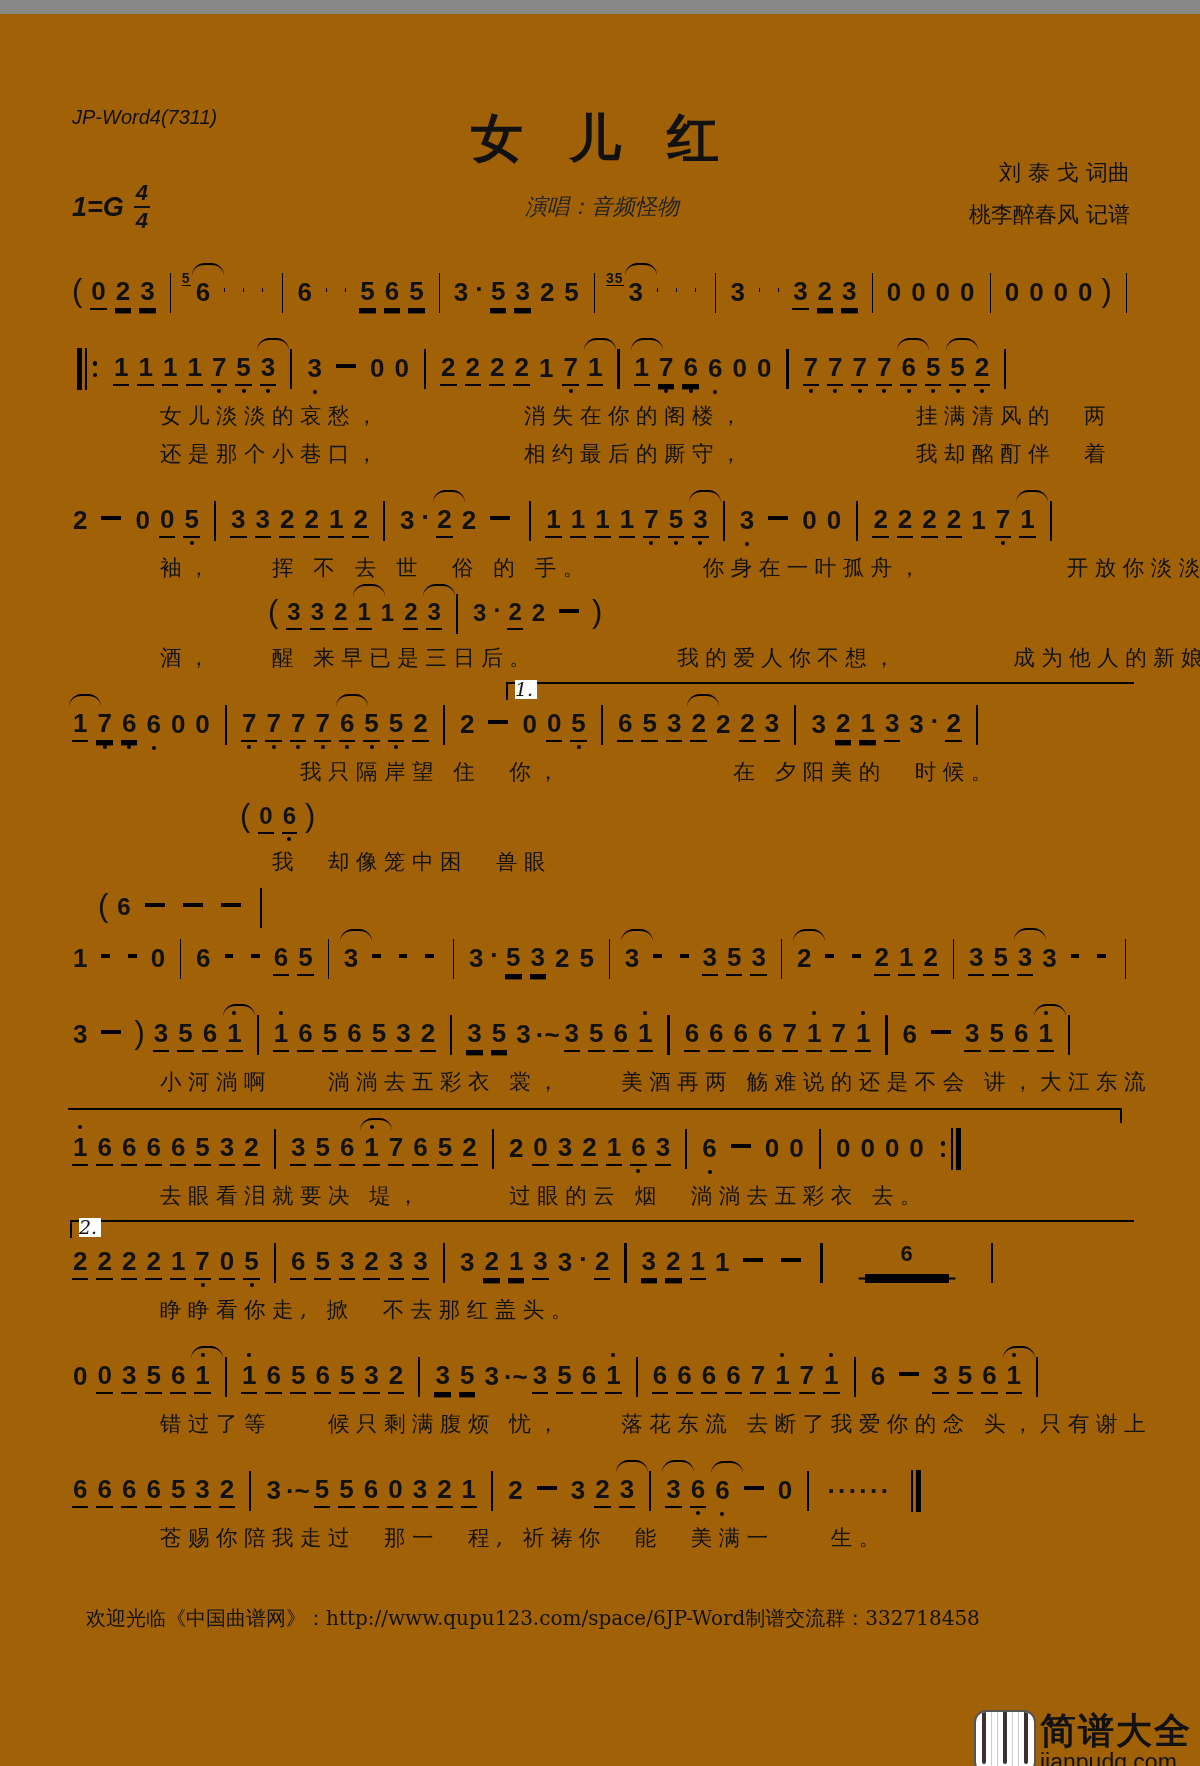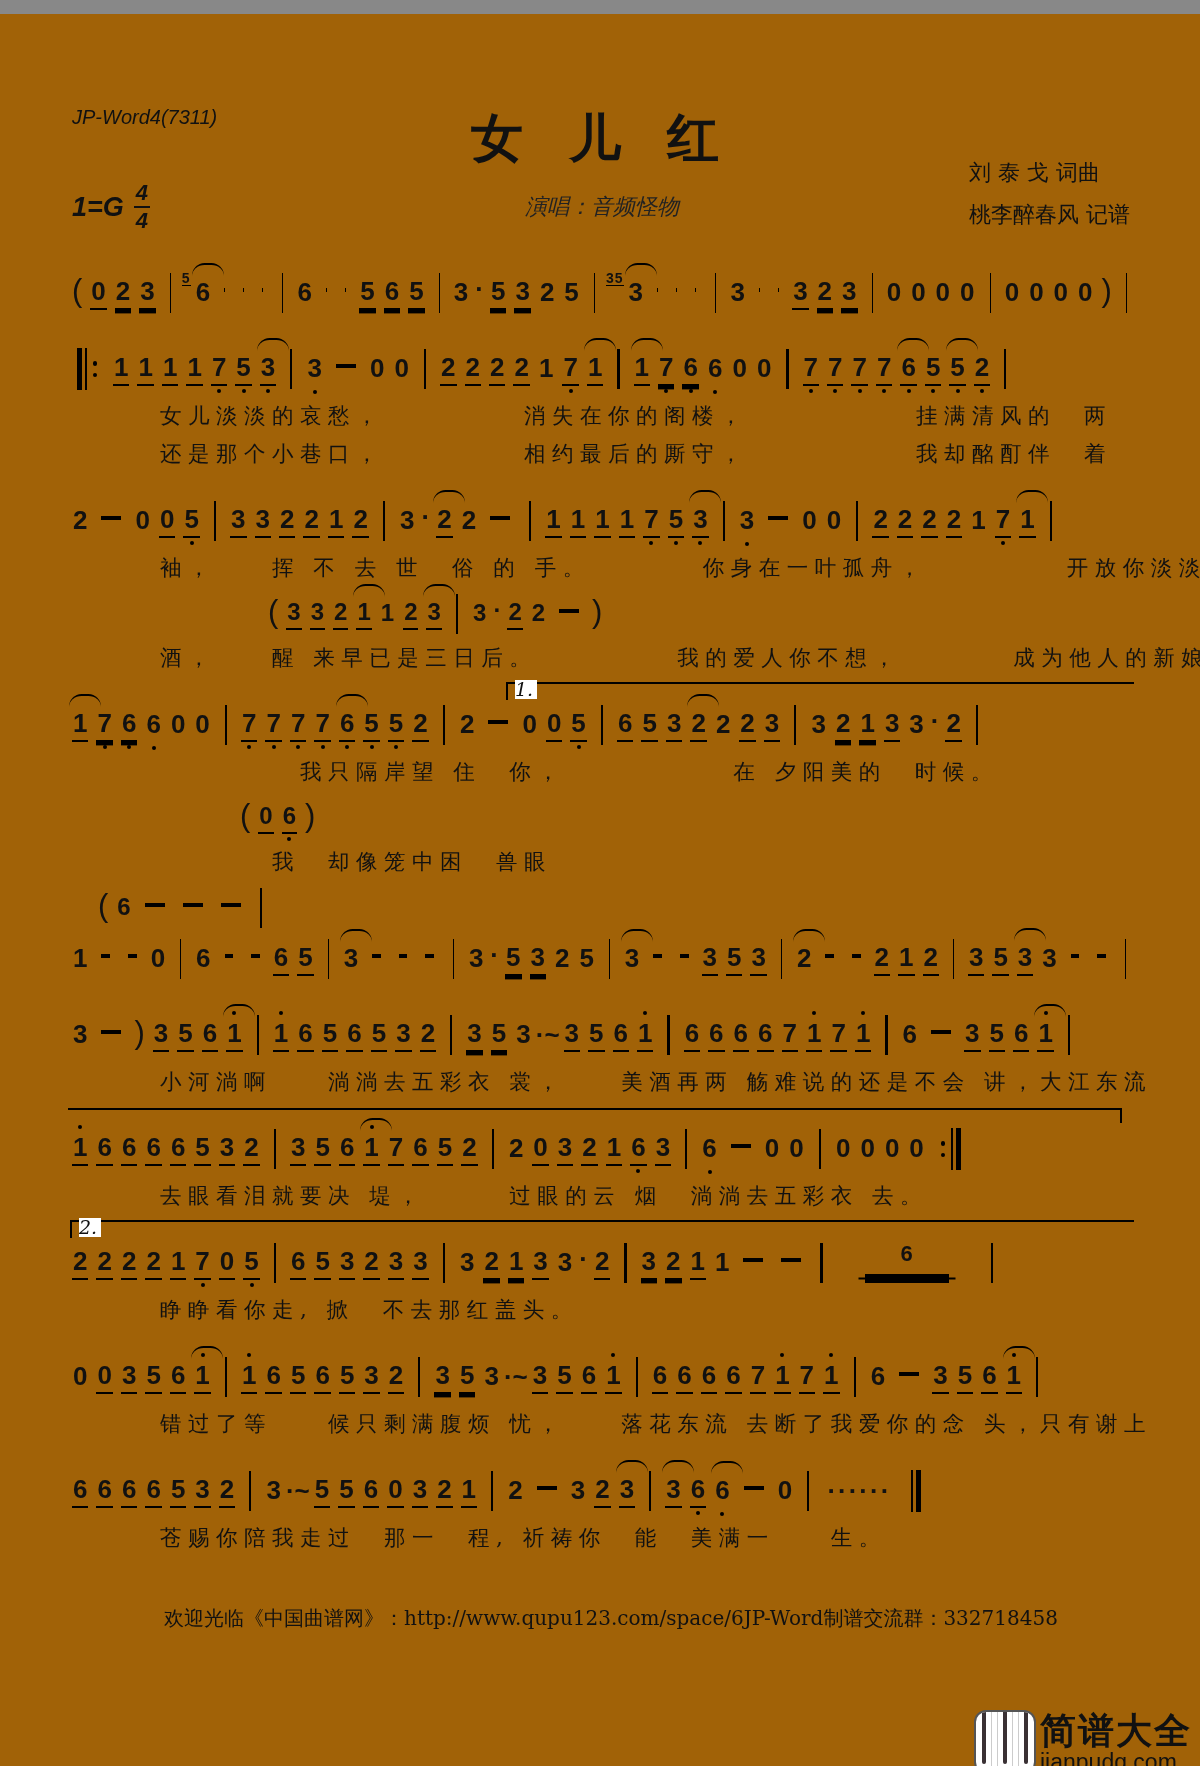--- a/index.html
+++ b/index.html
@@ -7,21 +7,21 @@
     position:relative; width:1200px; height:1766px; margin:14px auto;
     background:#a16207; color:#111; overflow:hidden;
     font-family:"Liberation Sans", sans-serif;
   }
   .inner{padding:56px 64px 0 68px;}
 
   
   .generator{font-style:italic; font-size:20px; color:#111; position:absolute; left:72px; top:92px;}
   .title{ text-align:center; font-family:"DejaVu Serif", serif; font-weight:bold;
           font-size:52px; letter-spacing:14px; margin-top:34px;}
-  .credits{position:absolute; right:70px; top:138px; text-align:left; font-size:22px; line-height:1.9;
+  .credits{position:absolute; right:70px; top:138px; text-align:right; font-size:22px; line-height:1.9;
            font-family:"DejaVu Serif", serif;}
   .meta-row{position:relative; height:64px; margin-top:2px;font-style:italic;}
   .keysig{position:absolute; left:4px; top:6px; display:flex; align-items:center; font-weight:bold; font-size:27px;}
   .timesig{display:inline-flex; flex-direction:column; align-items:center; margin-left:10px; font-size:22px; line-height:1;}
   .timesig .tsep{width:16px; height:2px; background:#111; margin:2px 0;}
   .singer{position:absolute; left:0; right:0; text-align:center; top:16px; font-size:22px;
           font-family:"DejaVu Serif", serif; color:#222;}
 
   
   .score{margin-top:6px;}
@@ -63,21 +63,21 @@
   .ind-b{padding-left:168px;}
   .ind-c{padding-left:26px;}
   .system.tight{margin-top:8px;}
 
   
   .lyrics{font-family:"DejaVu Serif", serif; font-size:21.5px; letter-spacing:6.5px;
           padding-left:92px; margin-top:9px; white-space:pre; color:#111;}
 
   
   .footer{position:absolute; left:0; right:0; bottom:0; height:180px;}
-  .foot-cols{display:flex; justify-content:center; padding:0 64px 0 86px; font-size:20px; line-height:1.85;
+  .foot-cols{display:flex; justify-content:flex-start; padding:0 64px 0 86px; font-size:20px; line-height:1.85;
              font-family:"DejaVu Serif", serif;}
   .watermark{position:absolute; right:8px; bottom:6px; display:flex; align-items:flex-end;}
   .piano-icon{width:62px; height:64px; border:2px solid #555; border-radius:12px; background:#fff;
               display:flex; overflow:hidden; padding:0 6px; box-sizing:border-box; gap:5px;}
   .piano-icon i{flex:1; background:#3a3134; border-radius:0 0 3px 3px; height:52px;}
   .piano-icon i:nth-child(2), .piano-icon i:nth-child(4){background:#fff; border:1px solid #ccc; border-top:none; height:60px;}
   .wm-text{margin-left:4px; line-height:1;}
   .wm-name{font-size:36px; font-weight:bold; letter-spacing:2px; font-family:"Liberation Sans", sans-serif;}
   .wm-site{font-size:23px; margin-top:2px; font-family:"Liberation Sans", sans-serif;}
 </style>

